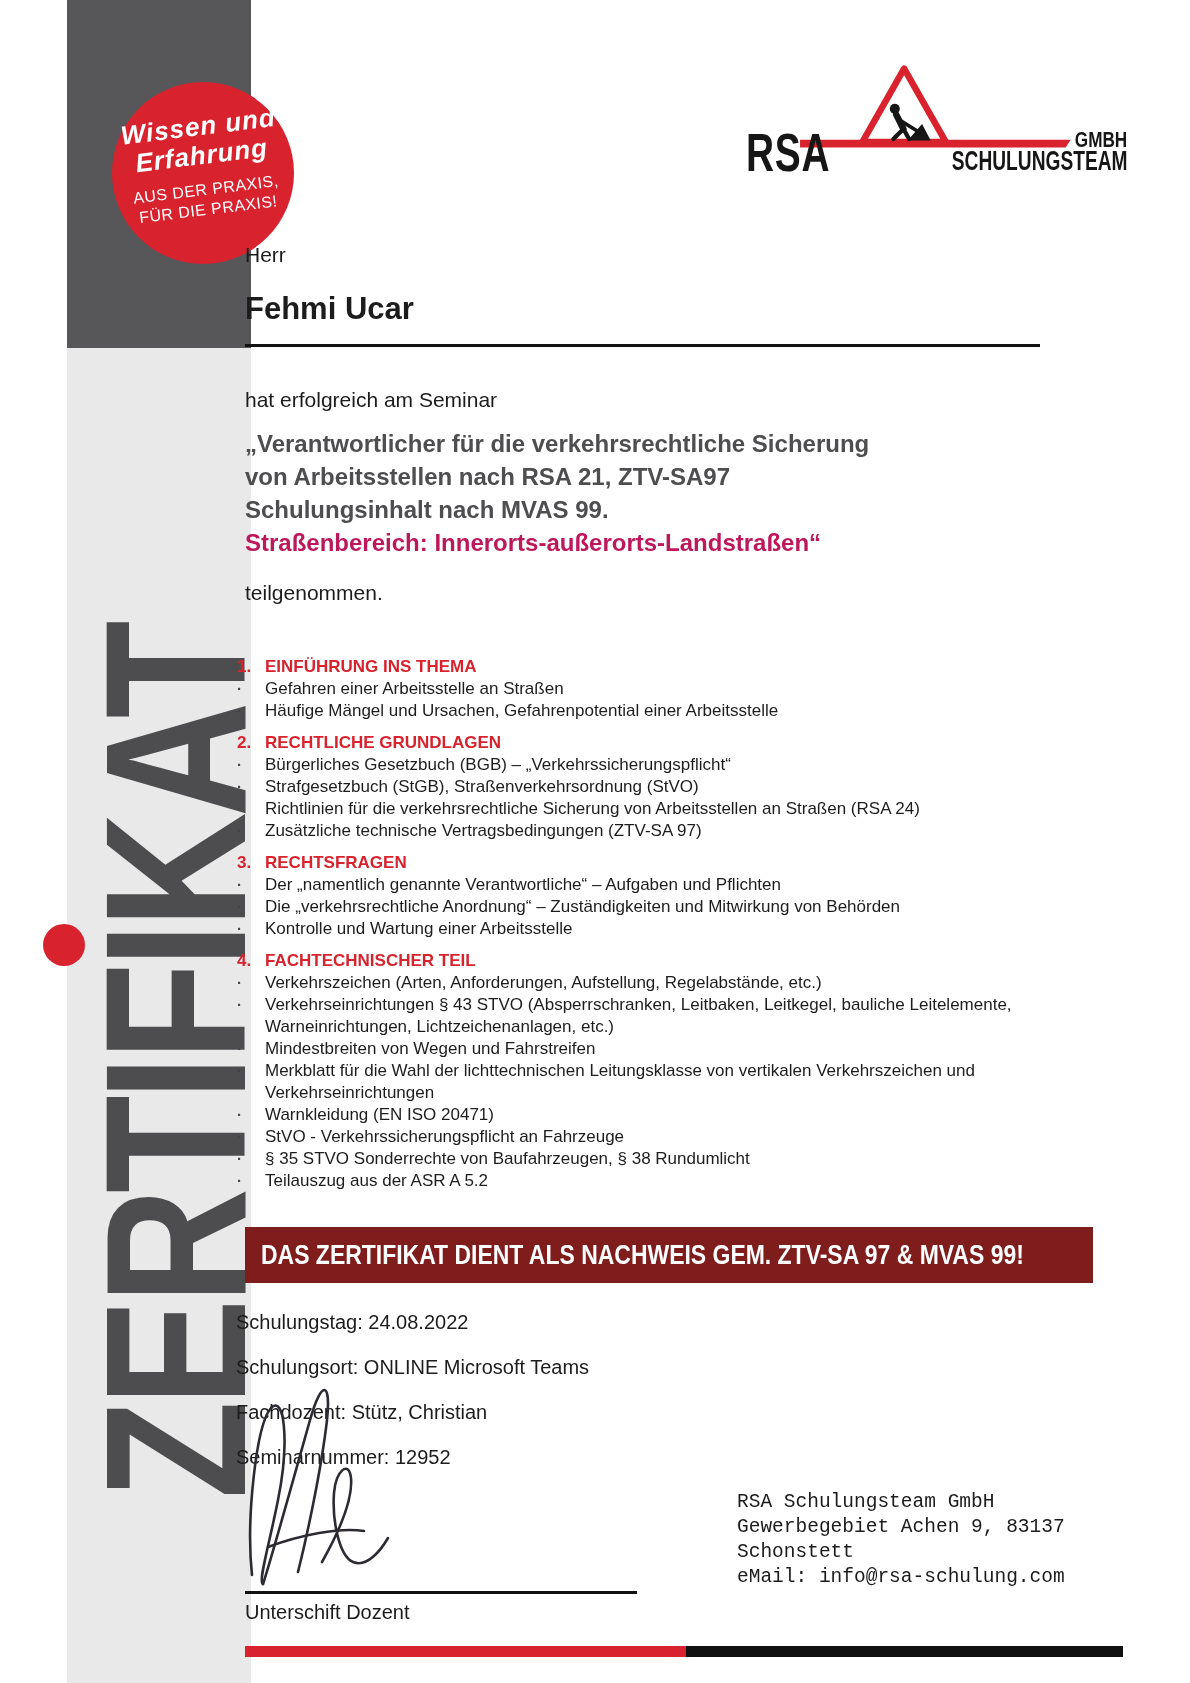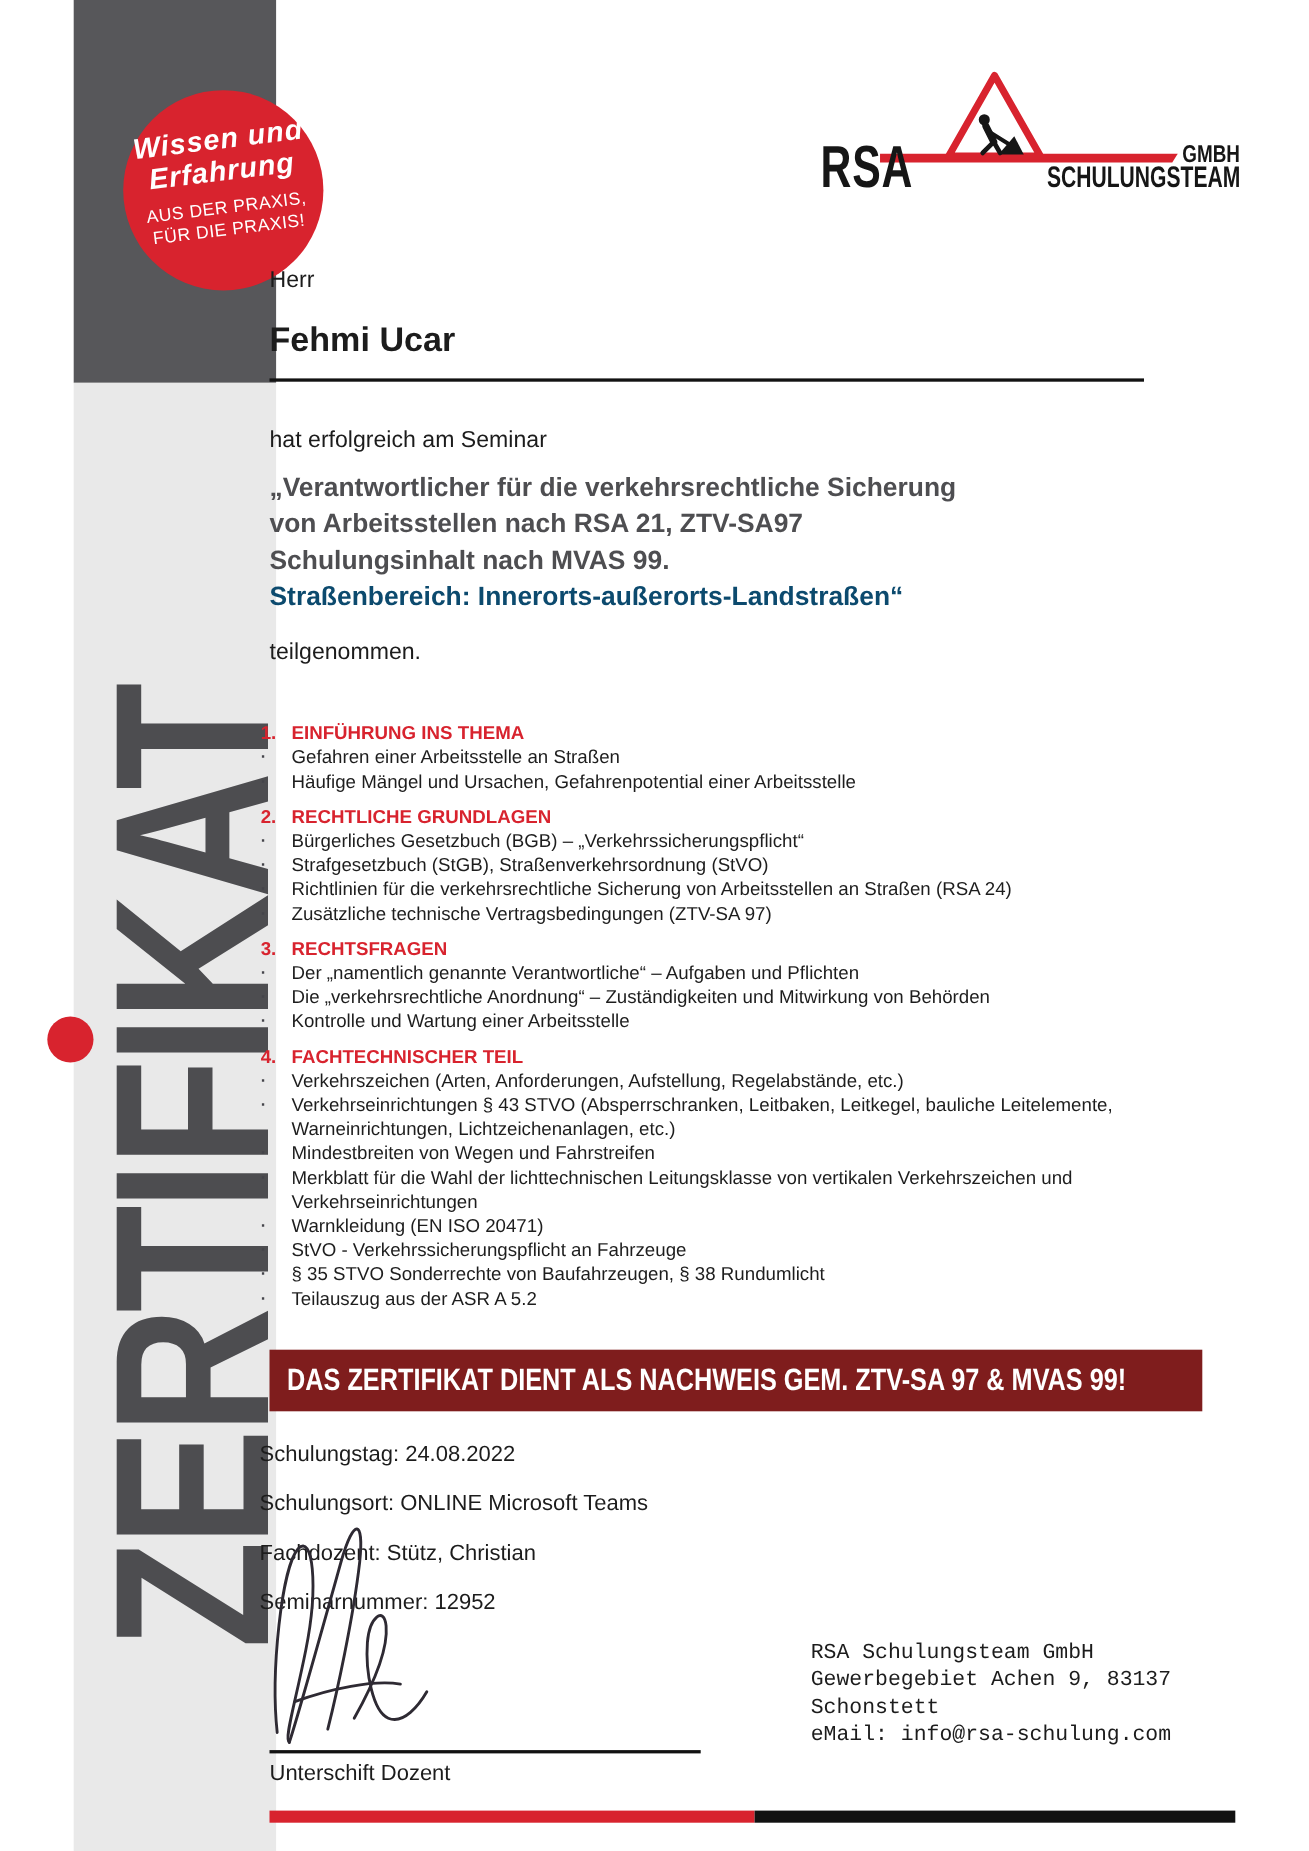--- a/index.html
+++ b/index.html
@@ -30,21 +30,21 @@
     transform:scaleX(.71);transform-origin:right top;line-height:1;}
 
   
   .salutation{position:absolute;left:245px;top:243px;font-size:21px;}
   .recipient-name{position:absolute;left:245px;top:291px;font-size:31px;font-weight:bold;}
   .name-underline{position:absolute;left:245px;top:344px;width:795px;height:3px;background:#121212;}
 
   .intro{position:absolute;left:245px;top:388px;font-size:21px;}
 
   .seminar-title{position:absolute;left:245px;top:427px;font-size:24px;font-weight:bold;color:#4e4e51;line-height:33px;white-space:nowrap;}
-  .seminar-title .red{color:#0c4a6e;}
+  .seminar-title .red{color:#be185d;}
 
   .participation{position:absolute;left:245px;top:581px;font-size:21px;}
 
   
   .agenda{position:absolute;left:237px;top:656px;width:900px;font-size:17px;line-height:22px;}
   .agenda-section{margin-top:10px;}
   .agenda-section:first-child{margin-top:0;}
   .sec-head{display:flex;font-weight:bold;color:#d8232e;}
   .sec-num{width:28px;}
   .sec-item{display:flex;color:#1d1d1d;}

